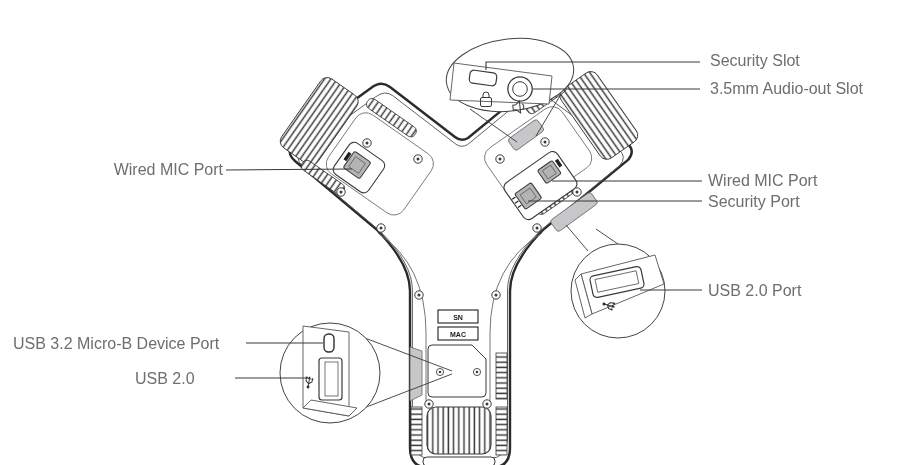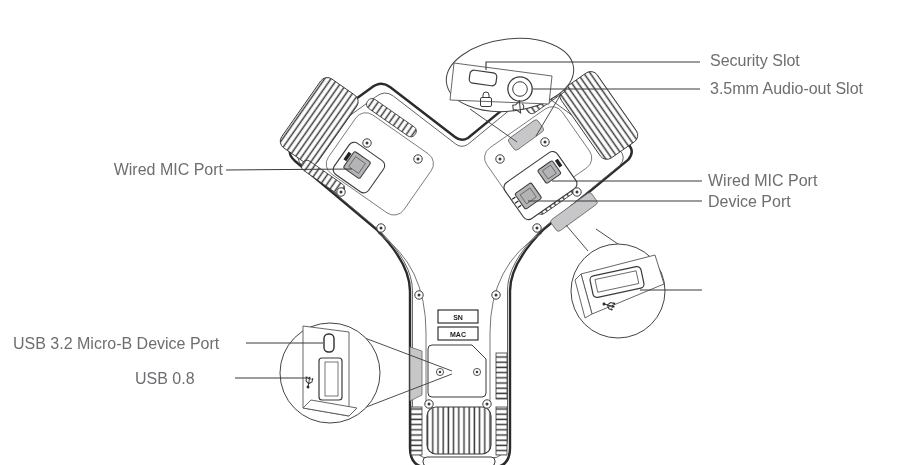--- a/index.html
+++ b/index.html
@@ -179,16 +179,17 @@
     <line x1="640" y1="267" x2="702" y2="267"></line>
     <line x1="246" y1="320" x2="323" y2="320"></line>
     <line x1="235" y1="355" x2="310" y2="355"></line>
   </g>
 </svg>
 
   <div class="lbl" style="left:710px;top:29px;">Security Slot</div>
   <div class="lbl" style="left:710px;top:57px;">3.5mm Audio-out Slot</div>
   <div class="lbl r" style="right:677px;top:138px;">Wired MIC Port</div>
   <div class="lbl" style="left:708px;top:149px;">Wired MIC Port</div>
-  <div class="lbl" style="left:708px;top:170px;">Device Port</div>
+  <div class="lbl" style="left:708px;top:170px;">Security Port</div>
+  <div class="lbl" style="left:708px;top:259px;">USB 2.0 Port</div>
   <div class="lbl" style="left:13px;top:312px;">USB 3.2 Micro-B Device Port</div>
-  <div class="lbl" style="left:135px;top:347px;">USB 0.8</div>
+  <div class="lbl" style="left:135px;top:347px;">USB 2.0</div>
 </div>
 
 </body></html>

